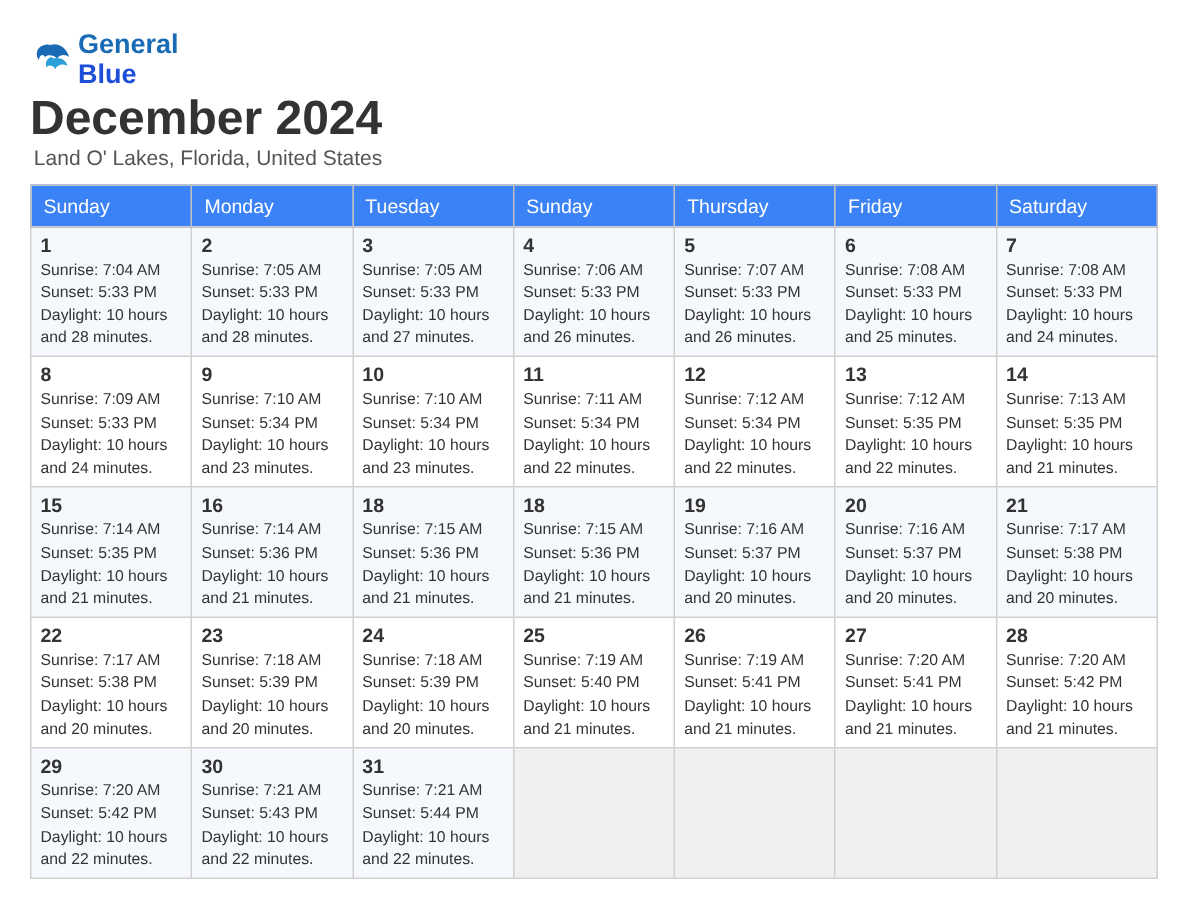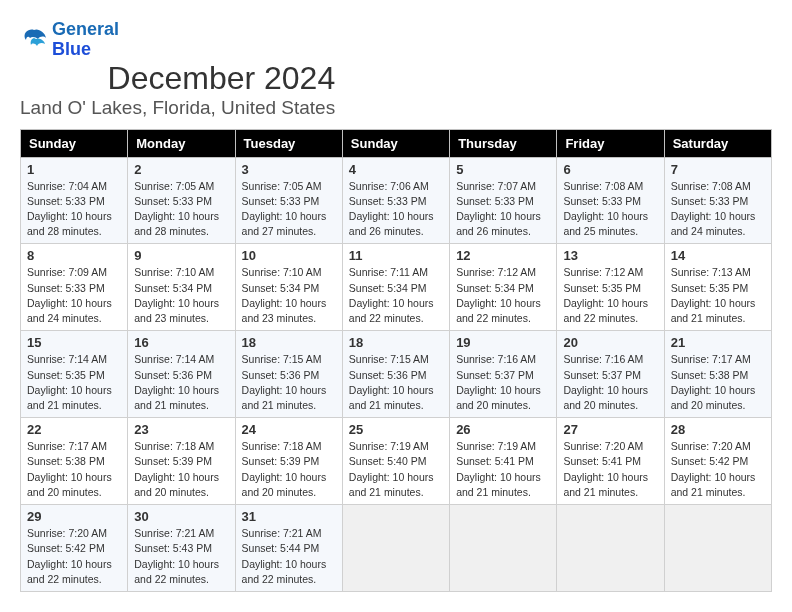--- a/index.html
+++ b/index.html
@@ -33,39 +33,39 @@
     }
     .logo-bird {
       width: 28px;
       height: 28px;
     }
     .title-section {
       text-align: right;
     }
     .month-title {
       font-size: 32px;
-      font-weight: normal;
+      font-weight: bold;
       color: #333;
     }
     .location {
-      font-size: 19px;
+      font-size: 14px;
       color: #555;
     }
     table {
       width: 100%;
       border-collapse: collapse;
       font-size: 11px;
     }
     thead tr th {
-      background-color: #000000;
+      background-color: #3b82f6;
       color: #fff;
       text-align: left;
       padding: 6px 8px;
       font-size: 13px;
-      font-weight: bold;
+      font-weight: normal;
       border: 1px solid #c0c0c0;
     }
     tbody tr td {
       vertical-align: top;
       padding: 4px 6px;
       border: 1px solid #d0d0d0;
       color: #333;
       min-width: 100px;
       height: 80px;
     }

